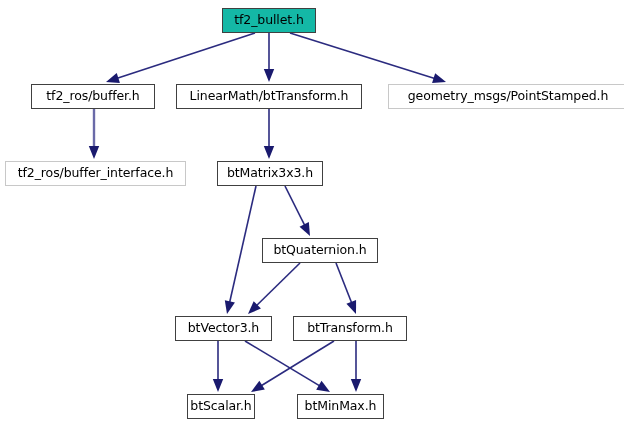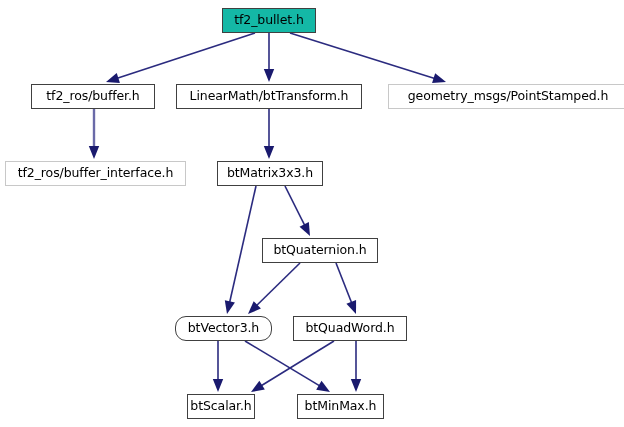--- a/index.html
+++ b/index.html
@@ -99,25 +99,25 @@
       </div>
       <div class="node external" style="left: 5px; top: 161px; width: 181px; height: 25px;">
         <span class="node-label">tf2_ros/buffer_interface.h</span>
       </div>
       <div class="node" style="left: 217px; top: 161px; width: 106px; height: 25px;">
         <span class="node-label">btMatrix3x3.h</span>
       </div>
       <div class="node" style="left: 262px; top: 238px; width: 116px; height: 25px;">
         <span class="node-label">btQuaternion.h</span>
       </div>
-      <div class="node" style="left: 175px; top: 316px; width: 97px; height: 25px; border-radius: 11px;">
+      <div class="node" style="left: 175px; top: 316px; width: 97px; height: 25px;">
         <span class="node-label">btVector3.h</span>
       </div>
       <div class="node" style="left: 293px; top: 316px; width: 114px; height: 25px;">
-        <span class="node-label">btQuadWord.h</span>
+        <span class="node-label">btTransform.h</span>
       </div>
       <div class="node" style="left: 187px; top: 394px; width: 68px; height: 25px;">
         <span class="node-label">btScalar.h</span>
       </div>
       <div class="node" style="left: 297px; top: 394px; width: 87px; height: 25px;">
         <span class="node-label">btMinMax.h</span>
       </div>
     </div>
 </div>
 

